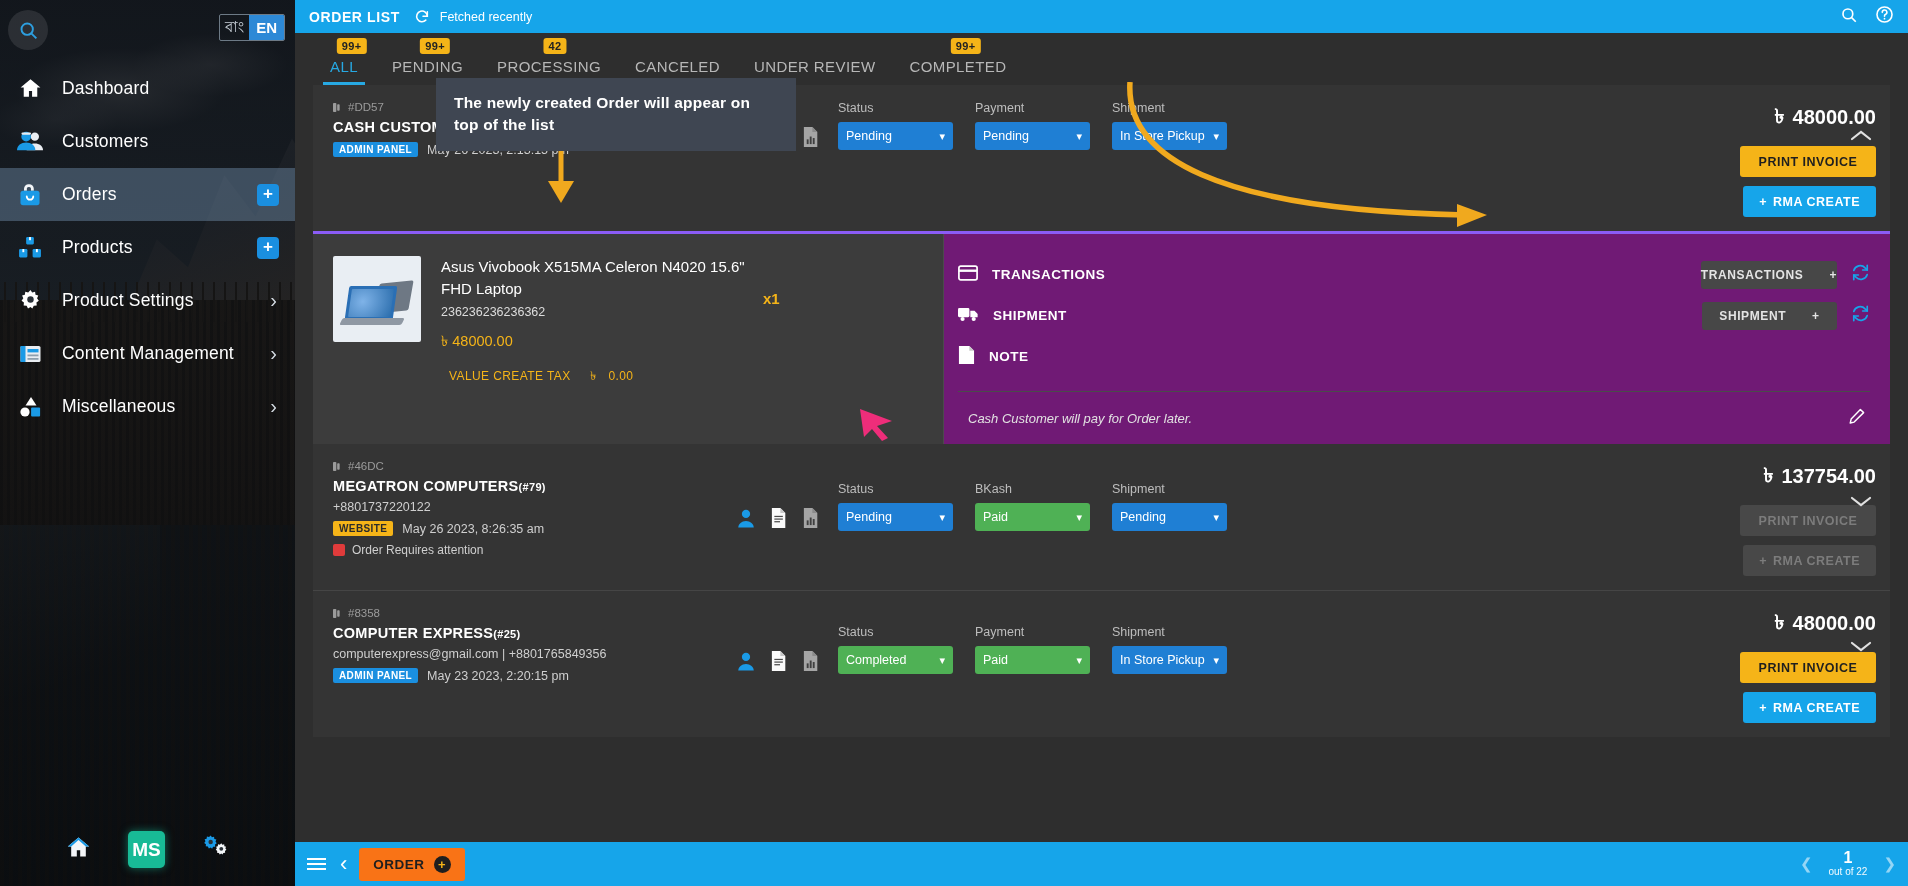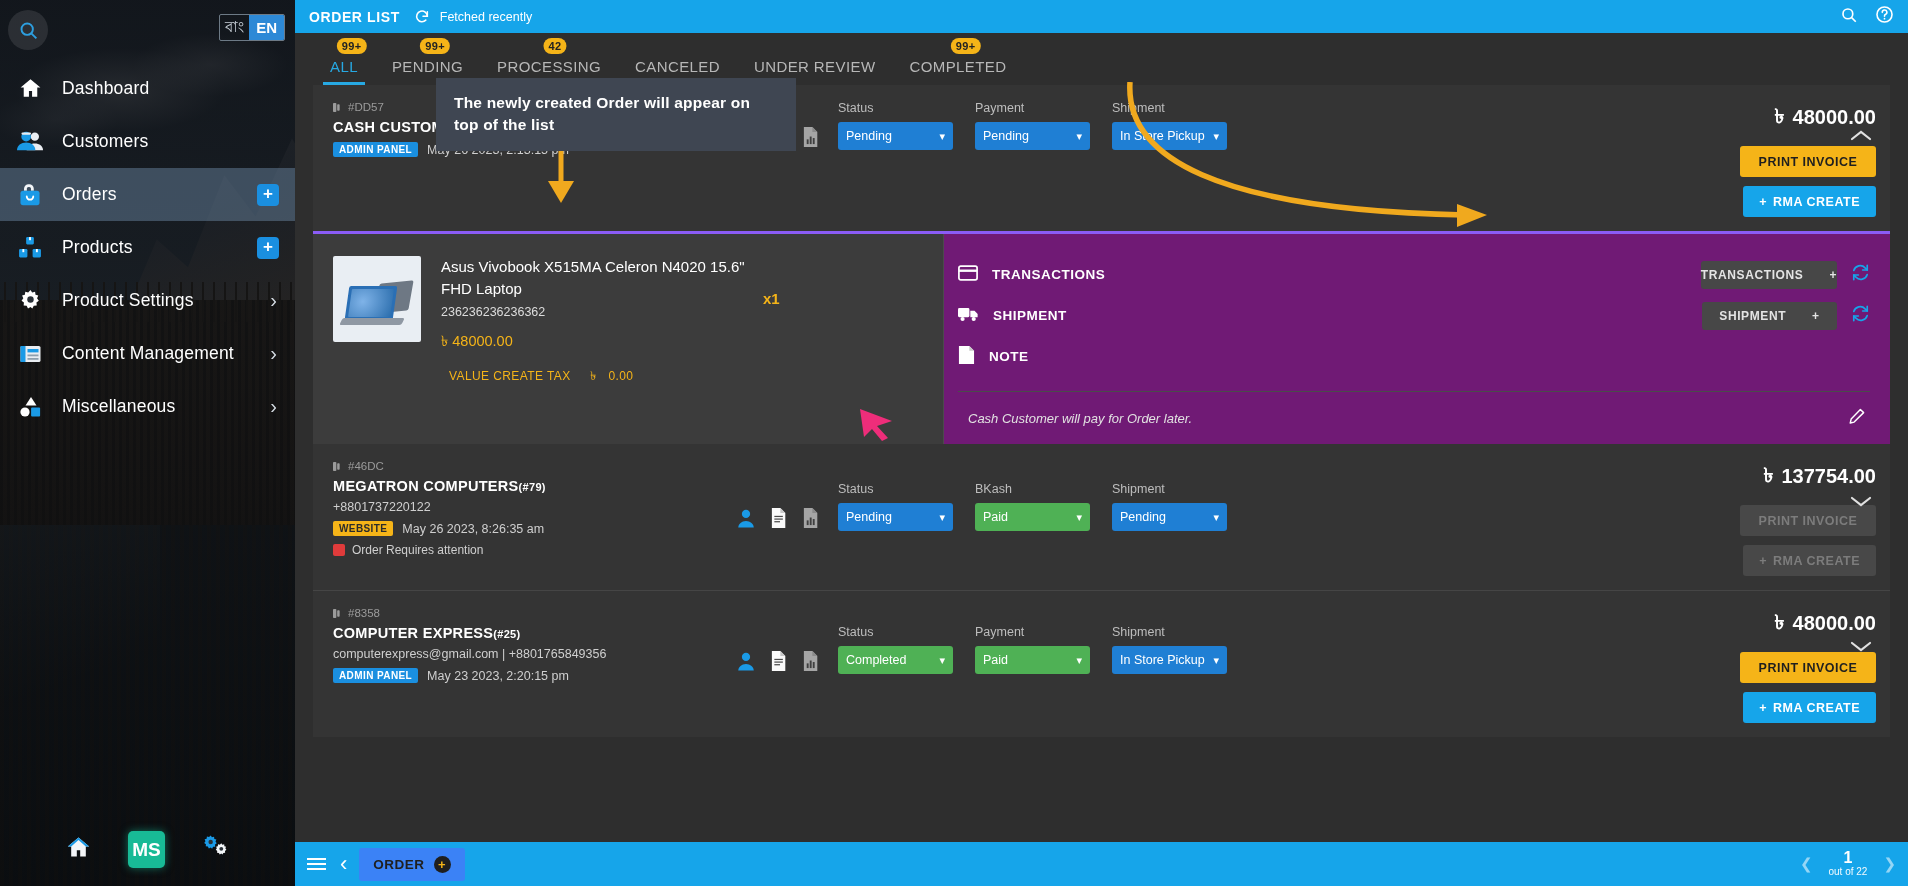--- a/index.html
+++ b/index.html
@@ -103,21 +103,21 @@
   .tabs { height:52px; display:flex; align-items:flex-end; padding-left:18px; background:#2e2e2e; position:relative; }
   .tab {
     position:relative; padding:0 17px 10px; font-size:15px; color:#b7b7b7; cursor:pointer; letter-spacing:.4px;
   }
   .tab.active { color:#27a9e3; }
   .tab.active:after {
     content:""; position:absolute; left:10px; right:10px; bottom:0; height:3px; background:#27a9e3;
   }
   .tab-badge {
     position:absolute; top:-20px; left:50%; transform:translateX(-24%);
-    background:#f5b418; color:#222; font-size:11px; font-weight:bold; border-radius:8px;
+    background:#f5b418; color:#222; font-size:11px; font-weight:bold; border-radius:3px;
     padding:1px 5px; line-height:14px;
   }
 
   .list { position:absolute; top:85px; left:0; right:0; bottom:44px; overflow:hidden; }
 
   .order-card { background:#343434; margin:0 18px; position:relative; }
   .order-sep { height:1px; background:#454545; margin:0 18px; }
   .order-head { display:flex; align-items:flex-start; padding:16px 0 14px; position:relative; min-height:104px; }
 
   .oh-left { width:405px; padding-left:20px; }
@@ -202,21 +202,21 @@
 
   
   .bottombar {
     position:absolute; left:0; right:0; bottom:0; height:44px; background:#16a5ea;
     display:flex; align-items:center; padding:0 12px; color:#fff;
   }
   .ham { display:flex; flex-direction:column; gap:3px; cursor:pointer; margin-right:14px; }
   .ham i { display:block; width:19px; height:2px; background:#fff; }
   .bb-back { font-size:22px; margin-right:12px; cursor:pointer; }
   .order-btn {
-    background:#3b82f6; color:#1f1f1f; font-weight:bold; font-size:13.5px; letter-spacing:.5px;
+    background:#f97316; color:#1f1f1f; font-weight:bold; font-size:13.5px; letter-spacing:.5px;
     height:33px; border-radius:3px; display:flex; align-items:center; gap:9px; padding:0 14px; cursor:pointer;
   }
   .order-btn .plus {
     width:17px; height:17px; border-radius:50%; background:#1f1f1f; color:#f5b418;
     font-size:13px; display:flex; align-items:center; justify-content:center; line-height:1;
   }
   .pager { margin-left:auto; display:flex; align-items:center; gap:16px; }
   .pg-arrow { font-size:15px; color:rgba(255,255,255,.55); cursor:pointer; }
   .pg-num { text-align:center; line-height:1.05; }
   .pg-num b { font-size:16px; font-weight:bold; }

